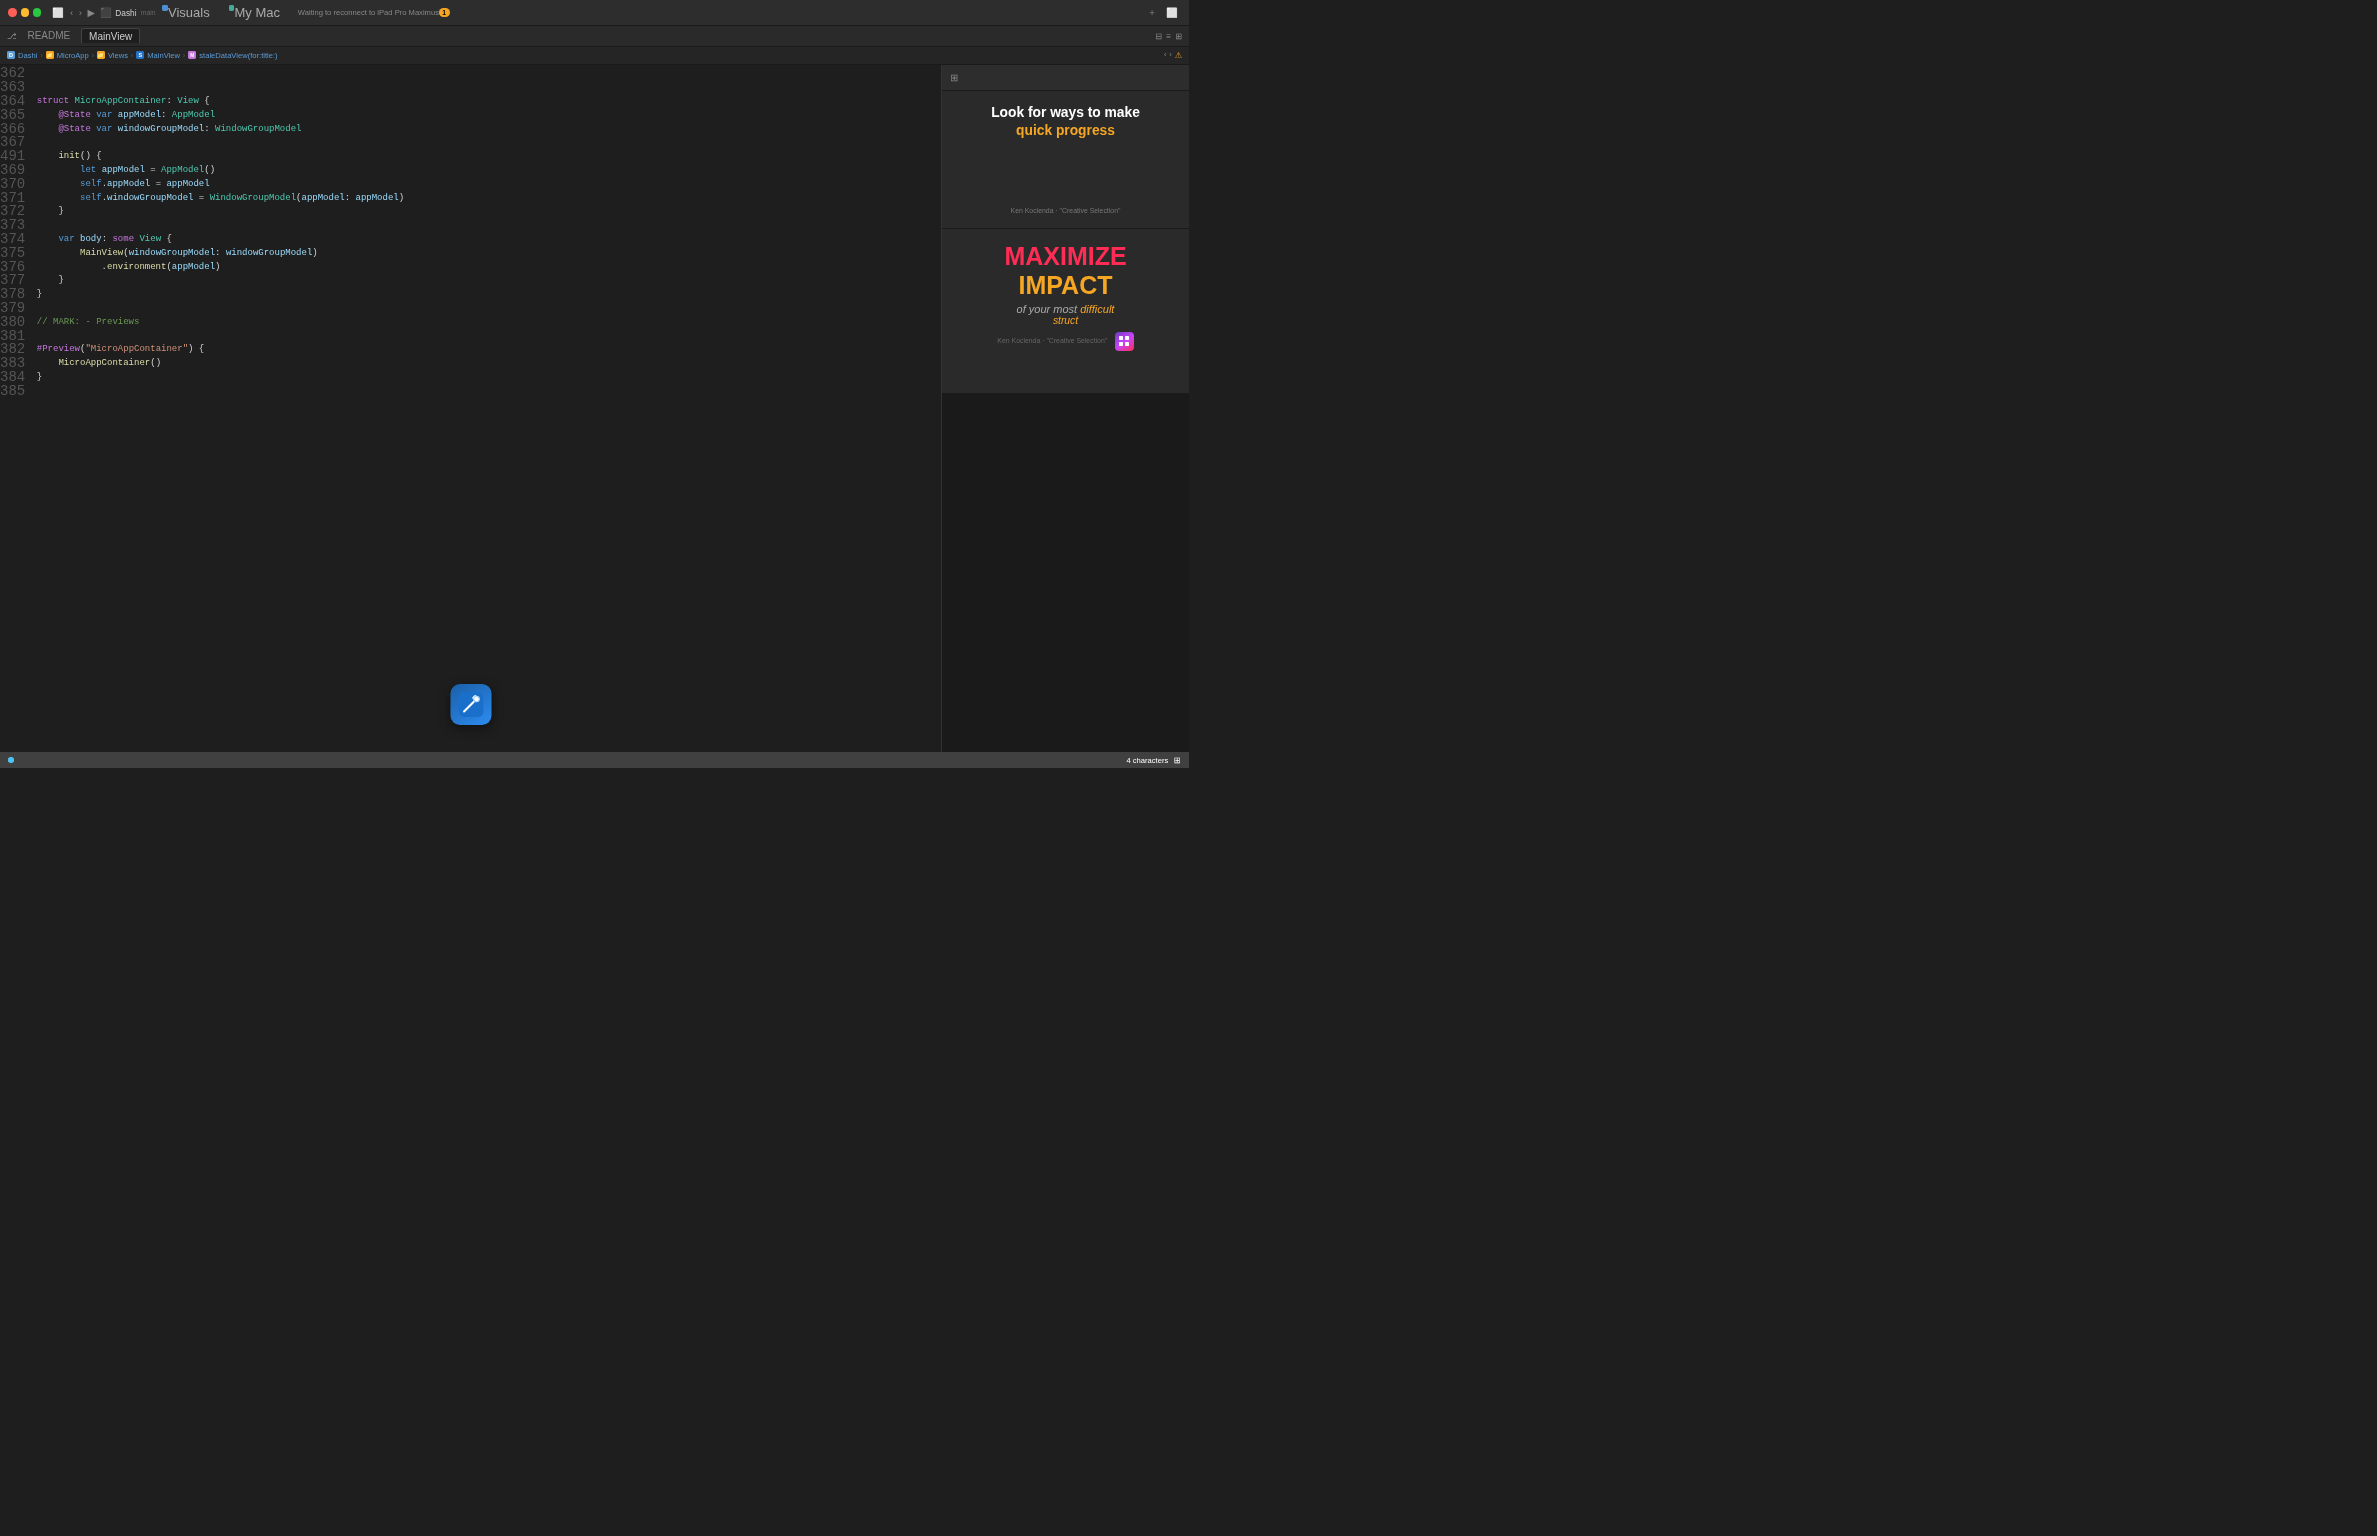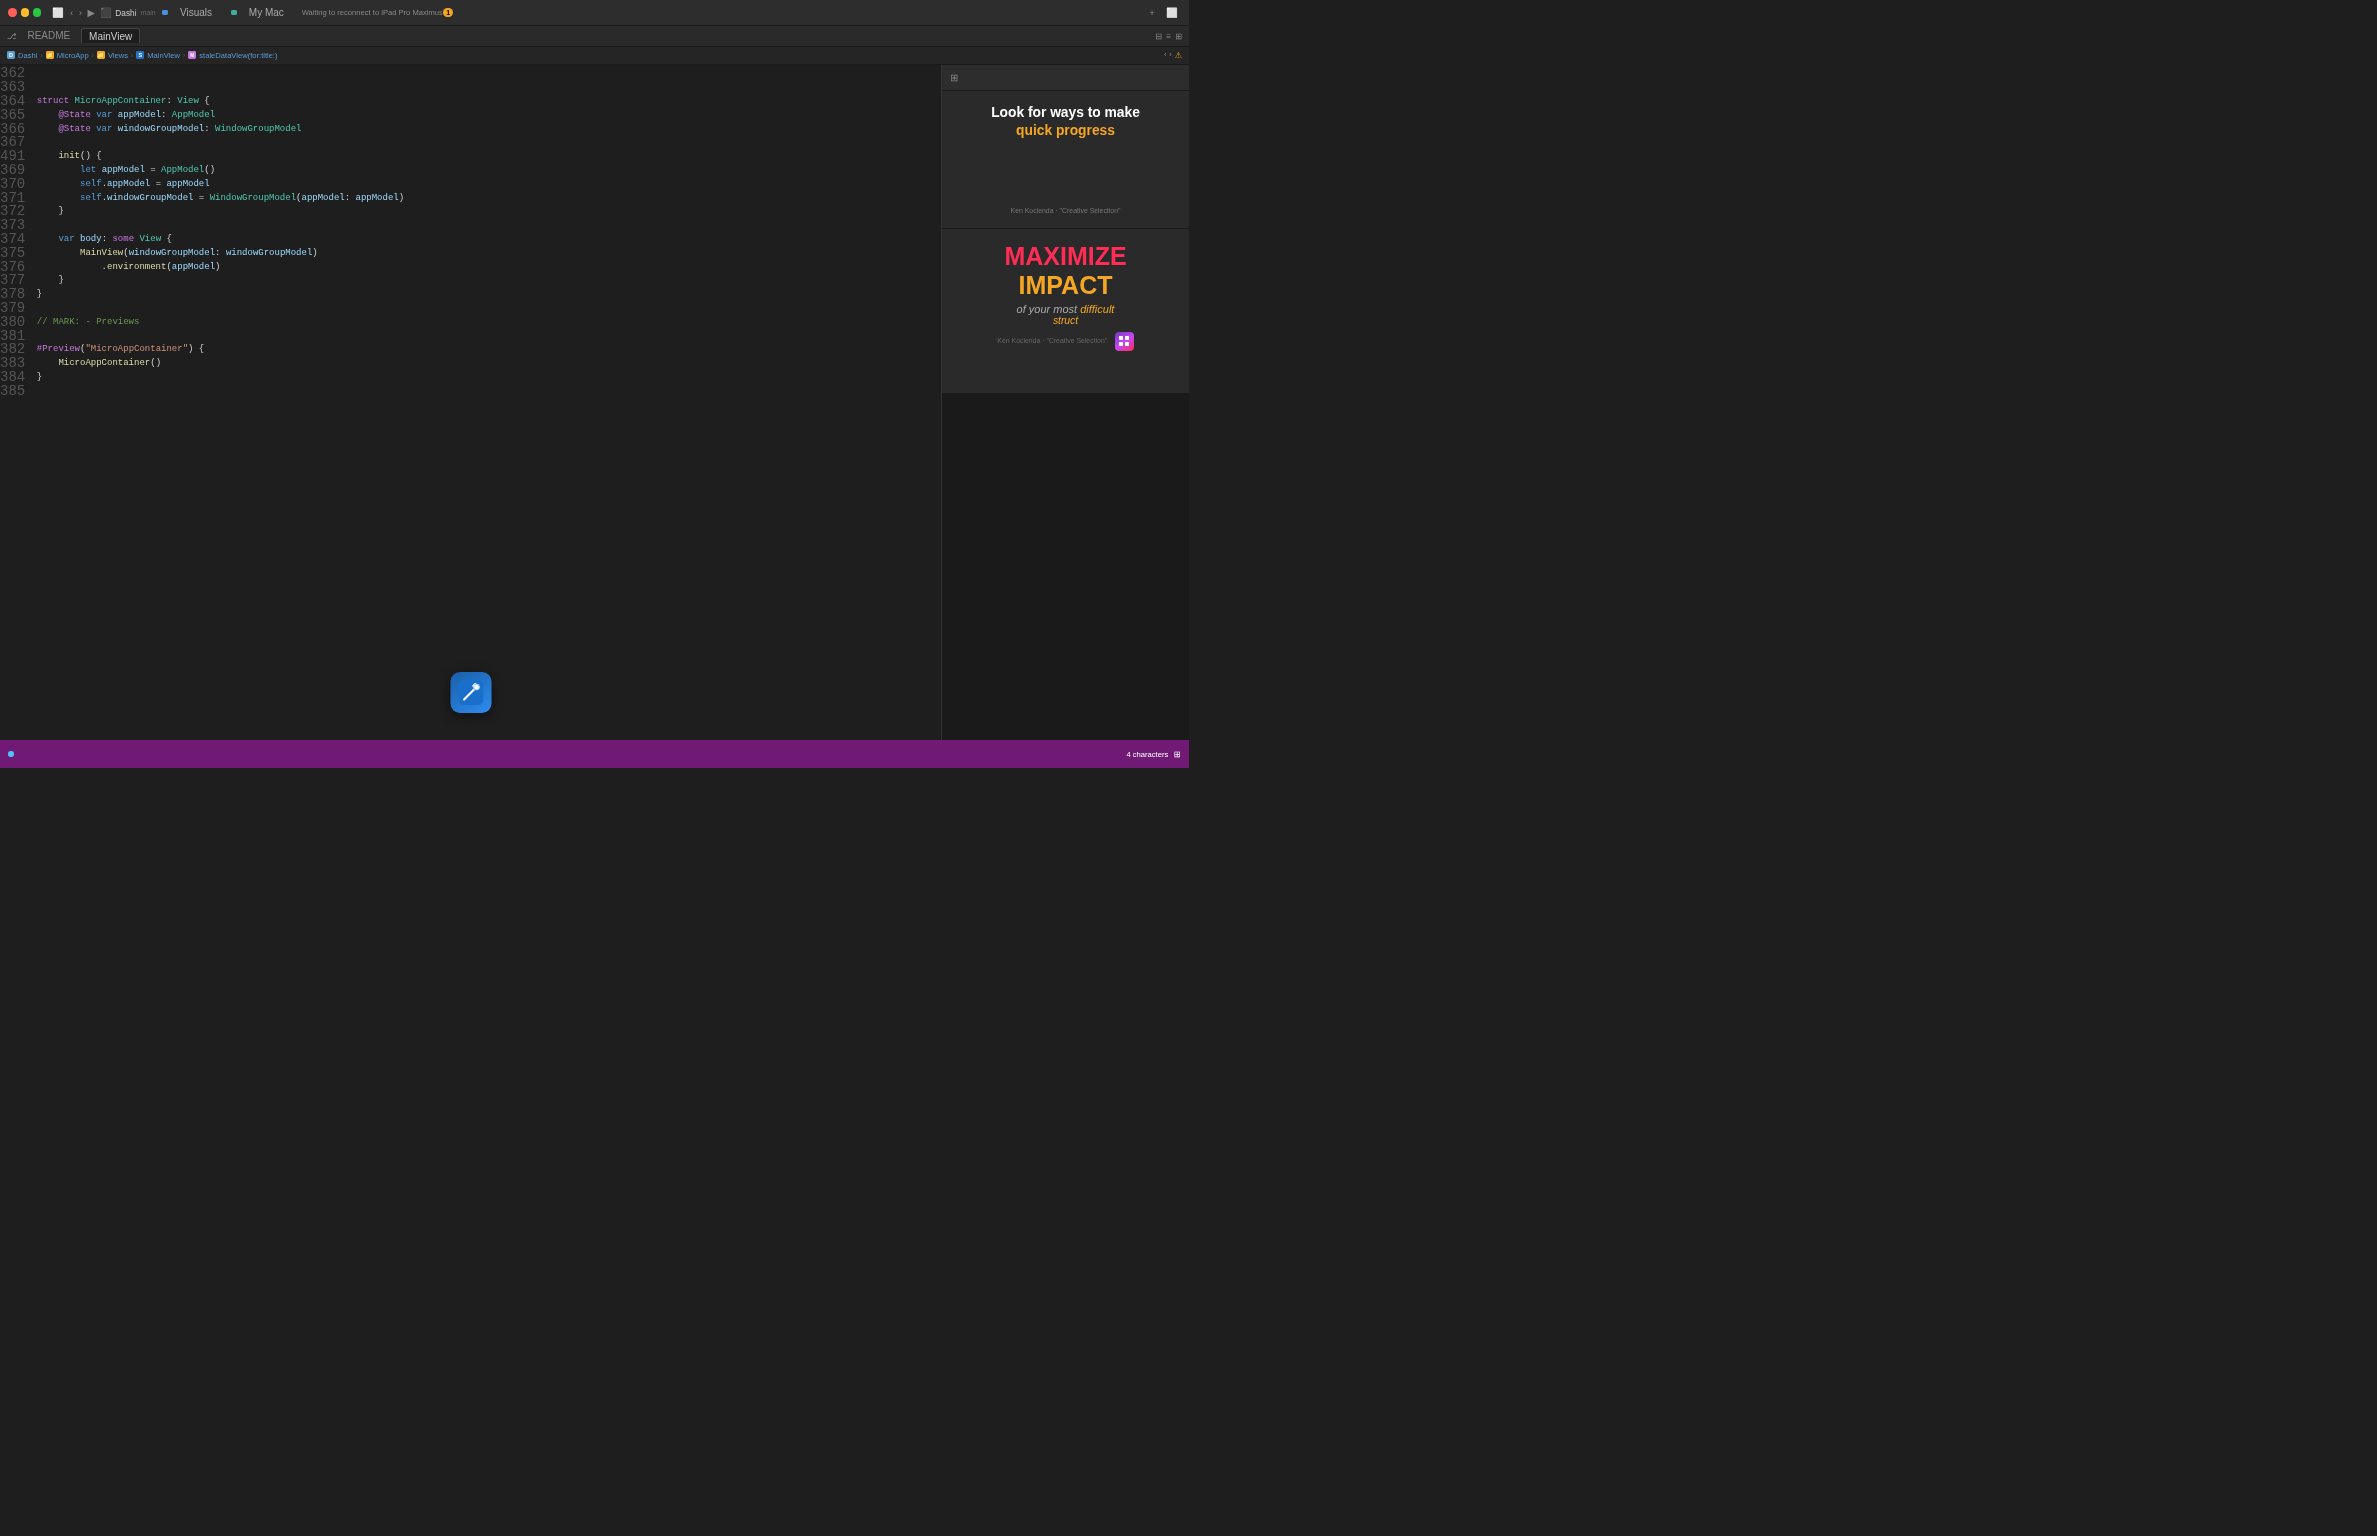--- a/index.html
+++ b/index.html
@@ -44,25 +44,25 @@
       color: #ccc;
       font-size: 8.3px;
     }
     .tab-bar-area {
       display: flex;
       align-items: center;
       gap: 5.5px;
     }
     .tab-item {
       display: flex;
-      align-items: center;
-      gap: 12px;
+      align-items: flex-start;
+      gap: 0;
       padding: 2.1px 6.9px;
       border-radius: 2.8px;
-      font-size: 10px;
+      font-size: 13px;
       color: #aaa;
     }
     .tab-dot {
       width: 5.5px;
       height: 5.5px;
       border-radius: 1.4px;
       background: #4a90d9;
     }
     .tab-dot.green { background: #4a9; }
     .status-msg {
@@ -313,22 +313,22 @@
       border-radius: 9.6px;
       background: linear-gradient(145deg, #1a5fa8, #2d8cf0);
       display: flex;
       align-items: center;
       justify-content: center;
       box-shadow: 0 2.8px 11px rgba(0,0,0,0.5);
     }
 
     
     .status-bar {
-      height: 28px;
-      background: #701a75;
+      height: 16px;
+      background: #404040;
       display: flex;
       align-items: center;
       padding: 0 8.3px;
       flex-shrink: 0;
       justify-content: center;
     }
     .status-text {
       font-size: 7.6px;
       color: #fff;
     }

